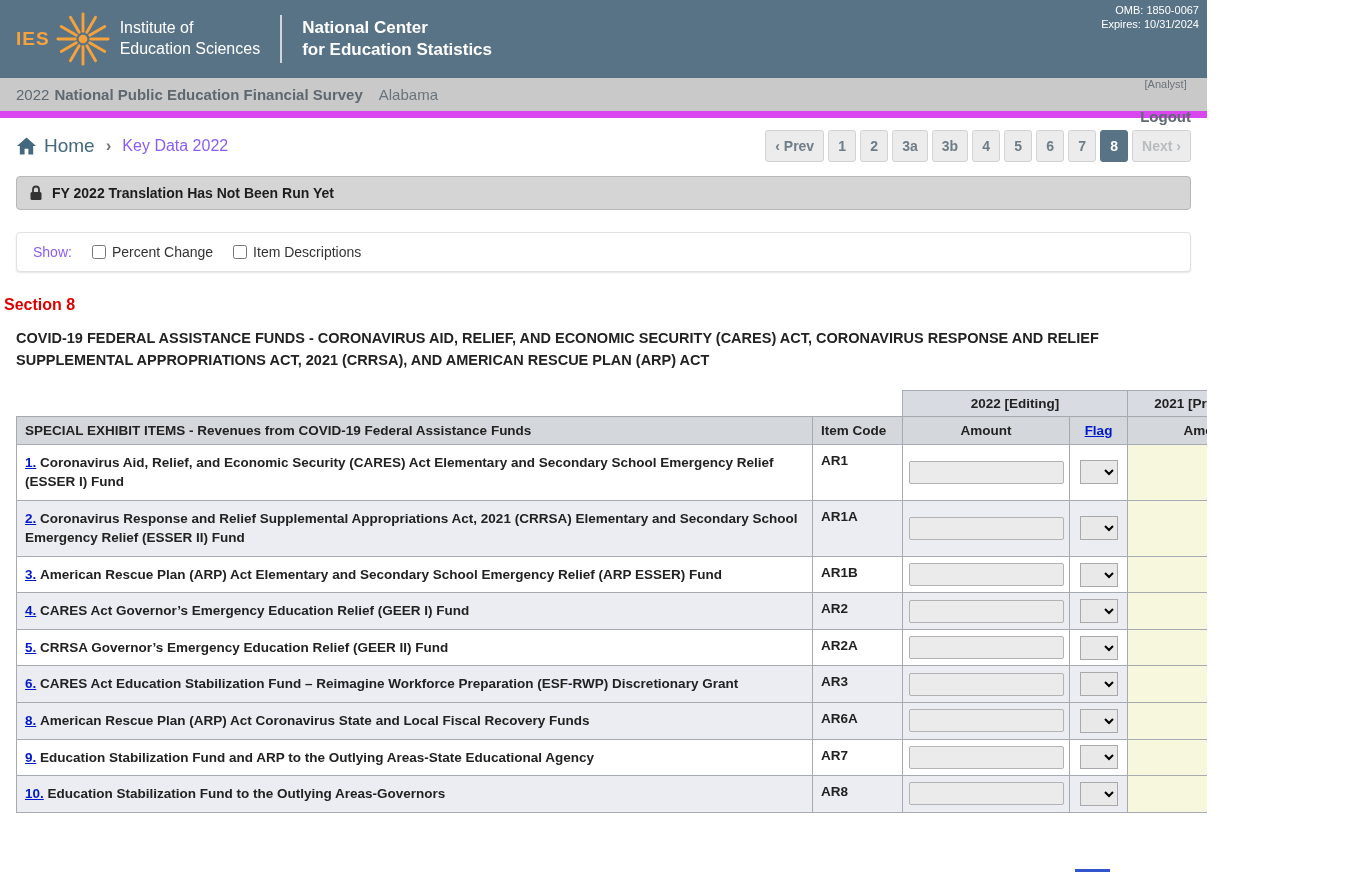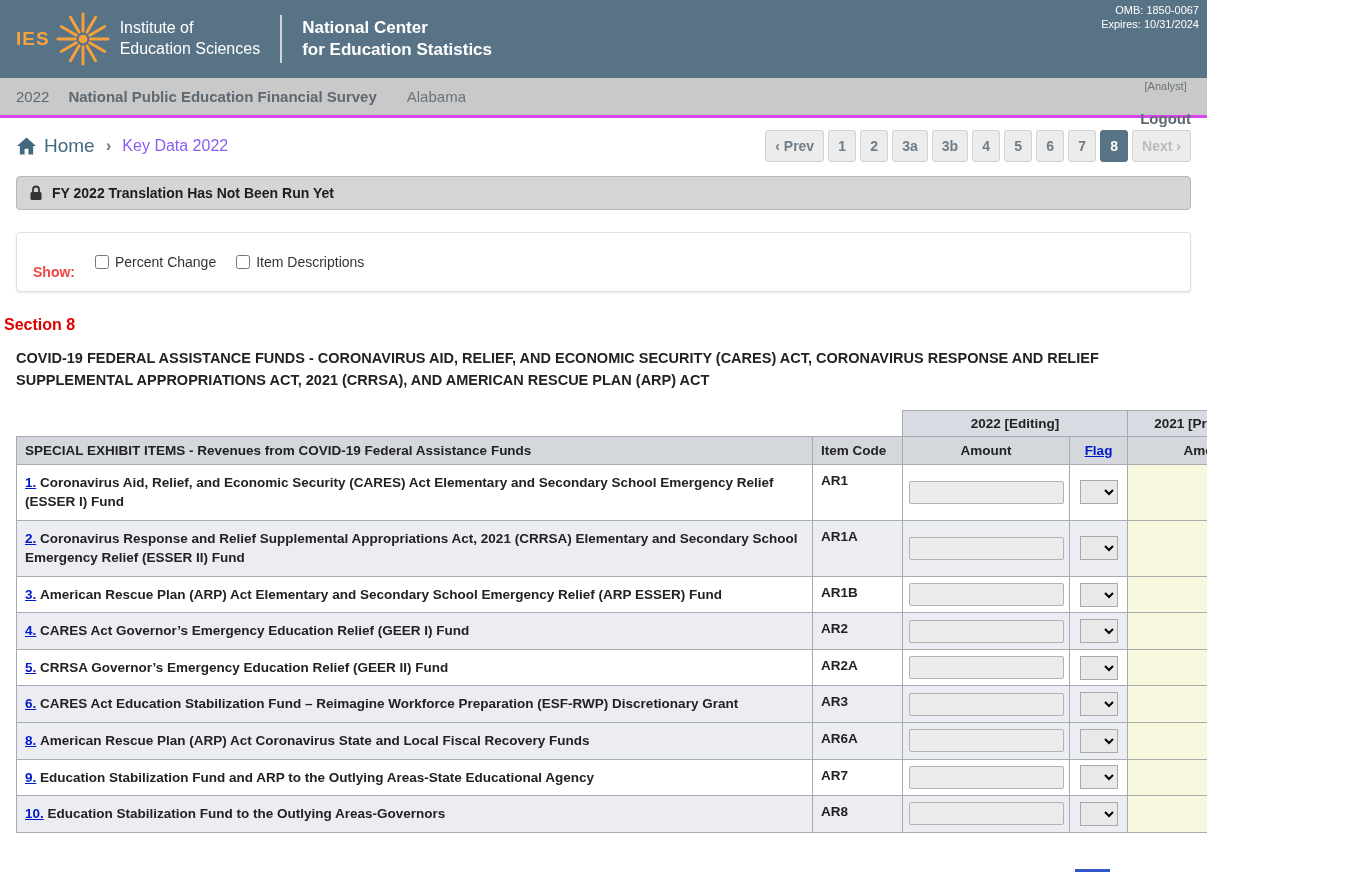--- a/index.html
+++ b/index.html
@@ -10,21 +10,21 @@
   .banner { position: relative; height: 78px; background: #597386; display: flex; align-items: center; padding: 0 16px; }
   .omb-box { position: absolute; top: 3px; right: 8px; text-align: right; color: #fff; font-size: 11px; line-height: 1.3; }
   .logo-group { display: flex; align-items: center; }
   .ies-text { color: #f7a13b; font-weight: bold; font-size: 19px; letter-spacing: 1px; margin-right: 4px; }
   .sunburst { width: 58px; height: 58px; }
   .org-name { color: #fff; font-size: 16px; line-height: 1.3; margin-left: 8px; }
   .banner-divider { width: 2px; height: 48px; background: #cfd7dc; margin: 0 20px; }
   .nces-name { color: #fff; font-weight: bold; font-size: 17px; line-height: 1.3; }
 
   
-  .subheader { height: 40px; background: #c9c9c9; border-bottom: 3px solid #d946ef; display: flex; align-items: center; padding: 12px 16px; gap: 14px; }
+  .subheader { height: 40px; background: #c9c9c9; border-bottom: 7px solid #d946ef; display: flex; align-items: center; padding: 12px 16px; }
   .survey-year { color: #5e6871; font-size: 15px; }
   .survey-title { color: #5e6871; font-size: 15px; font-weight: bold; margin-left: 5px; }
   .survey-state { color: #6a737b; font-size: 15px; margin-left: 16px; }
   .sub-right { margin-left: auto; display: flex; align-items: center; gap: 16px; flex-direction: column; }
   .user-block { text-align: right; font-size: 11px; color: #6a737b; line-height: 1.25; }
   .logout-link { font-weight: bold; color: #5e6871; font-size: 15px; text-decoration: none; cursor: pointer; }
 
   
   .crumb-row { display: flex; align-items: center; padding: 12px 16px 10px; background: #fff; }
   .home-icon { width: 21px; height: 20px; }
@@ -39,21 +39,21 @@
 
   
   .alert-bar { margin: 4px 16px 0; background: #d5d5d5; border: 1px solid #b7b7b7; border-radius: 4px;
                padding: 8px 12px; display: flex; align-items: center; gap: 9px;
                font-weight: bold; font-size: 14px; color: #1d1d1d; }
   .lock-icon { width: 14px; height: 16px; flex: 0 0 auto; }
 
   
   .show-bar { margin: 22px 16px 0; background: #fff; border: 1px solid #e0e0e0; border-radius: 4px;
               box-shadow: 0 1px 2px rgba(0,0,0,.10); padding: 11px 16px; display: flex; align-items: center; gap: 20px; font-size: 14px; }
-  .show-label { font-weight: bold; color: #ef4444; margin-top: 20px; }
+  .show-label { font-weight: normal; color: #8b5cf6; }
   .chk { display: flex; align-items: center; gap: 6px; color: #333; cursor: pointer; }
   .chk input { width: 14px; height: 14px; }
 
   
   .section-title { margin: 24px 4px 0; color: #e00000; font-weight: bold; font-size: 16px; }
   .section-desc { margin: 14px 16px 0; font-weight: bold; font-size: 14.5px; color: #222; line-height: 1.5; max-width: 1320px; }
 
   
   .table-wrap { margin: 18px 16px 0; }
   table { border-collapse: collapse; width: 1319px; font-size: 13.5px; table-layout: fixed; }

